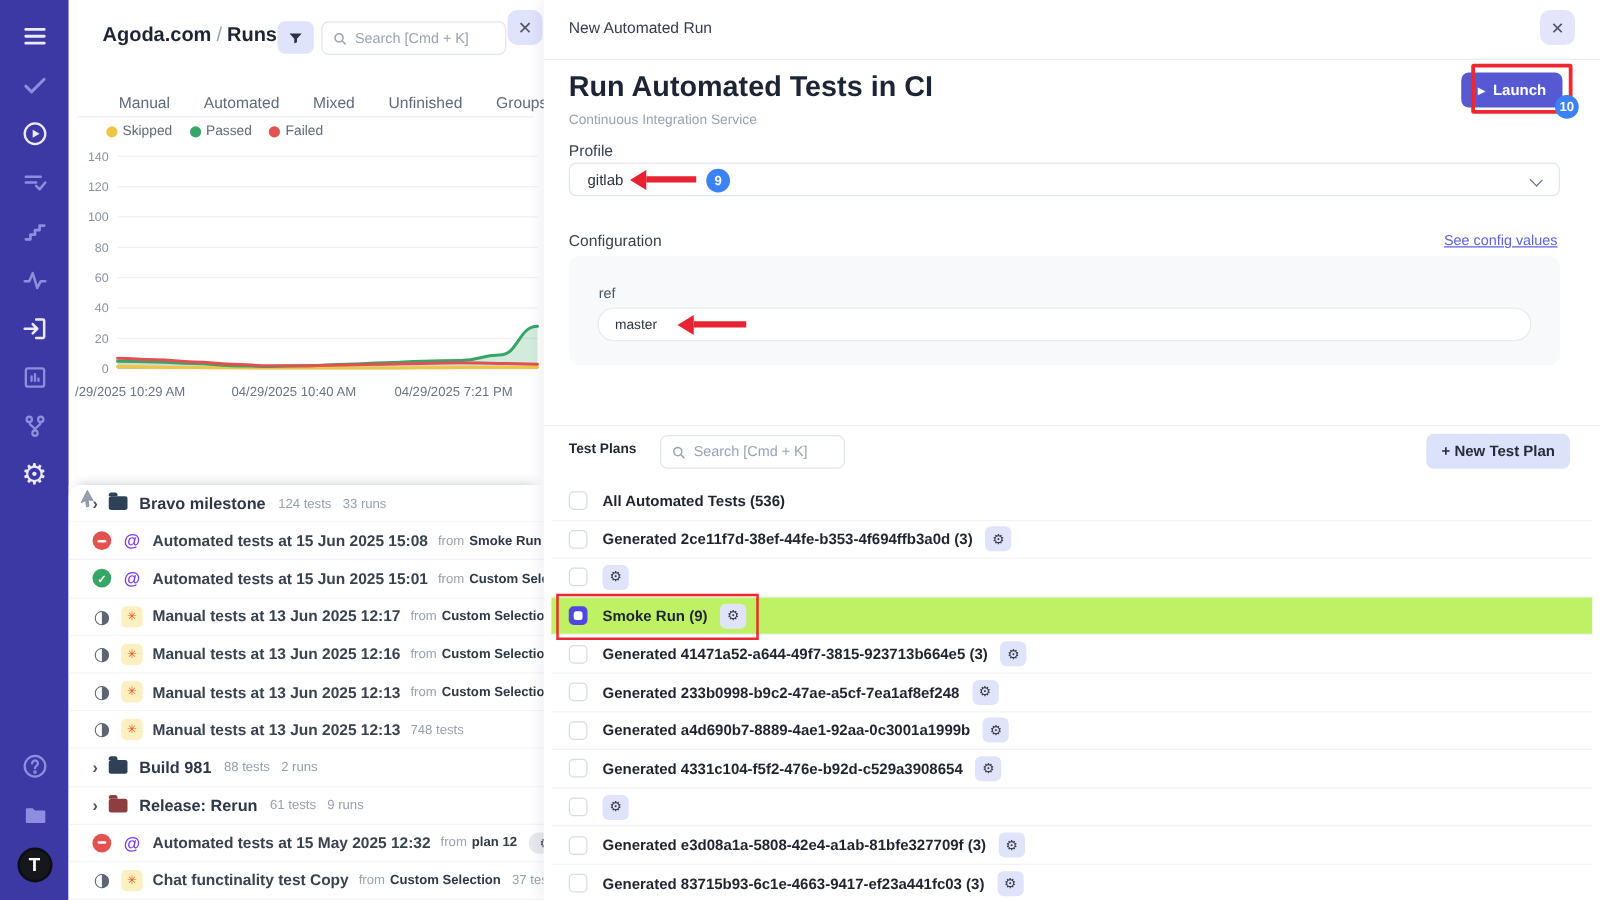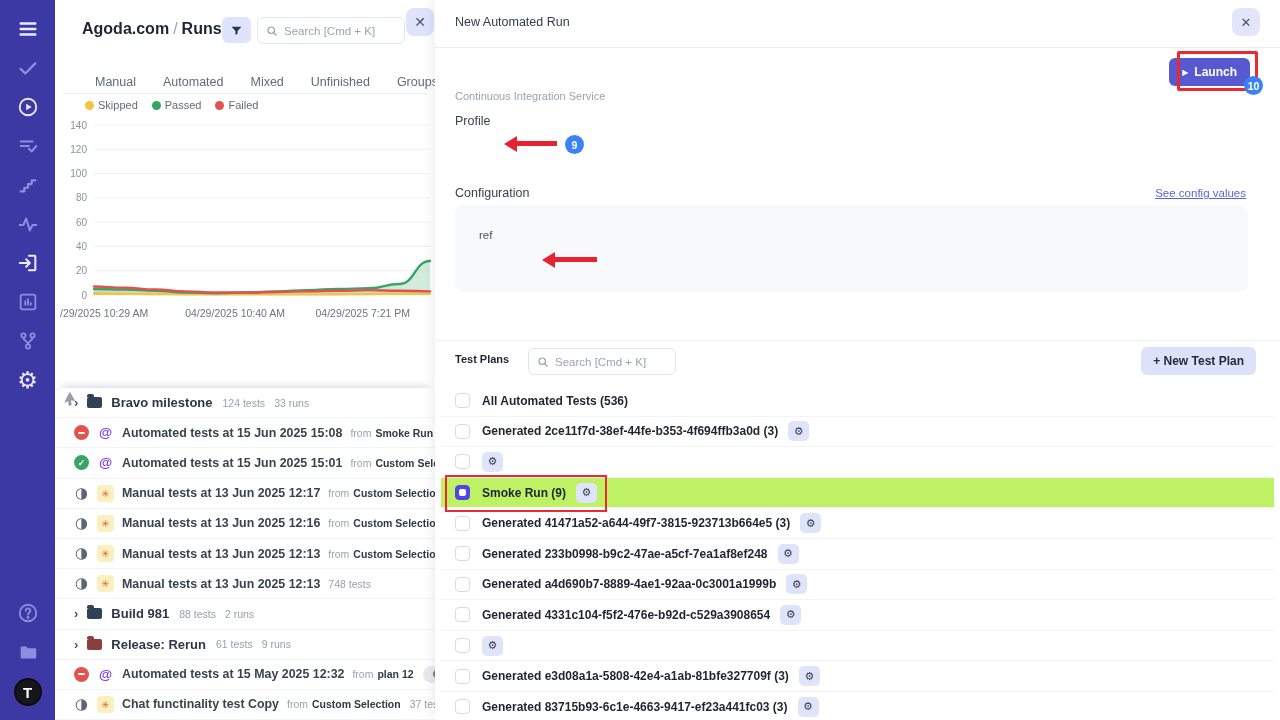--- a/index.html
+++ b/index.html
@@ -390,38 +390,44 @@
       </div>
     </div>
 </div>
 
 <div id="right-panel">
   <div id="rp-header">
     <div id="rp-header-title">New Automated Run</div>
     <div id="rp-close">✕</div>
   </div>
 
+  <div id="rp-title">Run Automated Tests in CI</div>
   <div id="rp-subtitle">Continuous Integration Service</div>
 
   <button id="launch-btn">
     <span class="play">▶</span>
     <span>Launch</span>
   </button>
   <div id="launch-rect"></div>
   <div class="num-badge" id="badge-10">10</div>
 
   <div class="field-label" id="profile-label">Profile</div>
+  <div id="profile-select">
+    <span>gitlab</span>
+    <span class="chevron-down"></span>
+  </div>
   <div class="red-arrow" style="left:82px; top:141px; width:40px;"></div>
   <div class="num-badge" id="badge-9">9</div>
 
   <div class="field-label" id="config-label">Configuration</div>
   <div id="config-link">See config values</div>
 
   <div id="config-box">
     <div id="ref-label">ref</div>
+    <input id="ref-input" type="text" value="master" style="">
     <div class="red-arrow" style="left:100px; top:52px; width:42px;"></div>
   </div>
 
   <div id="tp-divider"></div>
   <div id="tp-heading">Test Plans</div>
   <div id="tp-search">
     <svg width="12" height="12" viewBox="0 0 24 24" fill="none" stroke="#9aa3b3" stroke-width="2.4" style="margin-right:6px">
         <circle cx="10.5" cy="10.5" r="6.5"></circle>
         <path d="M15.5 15.5L21 21"></path>
       </svg>

